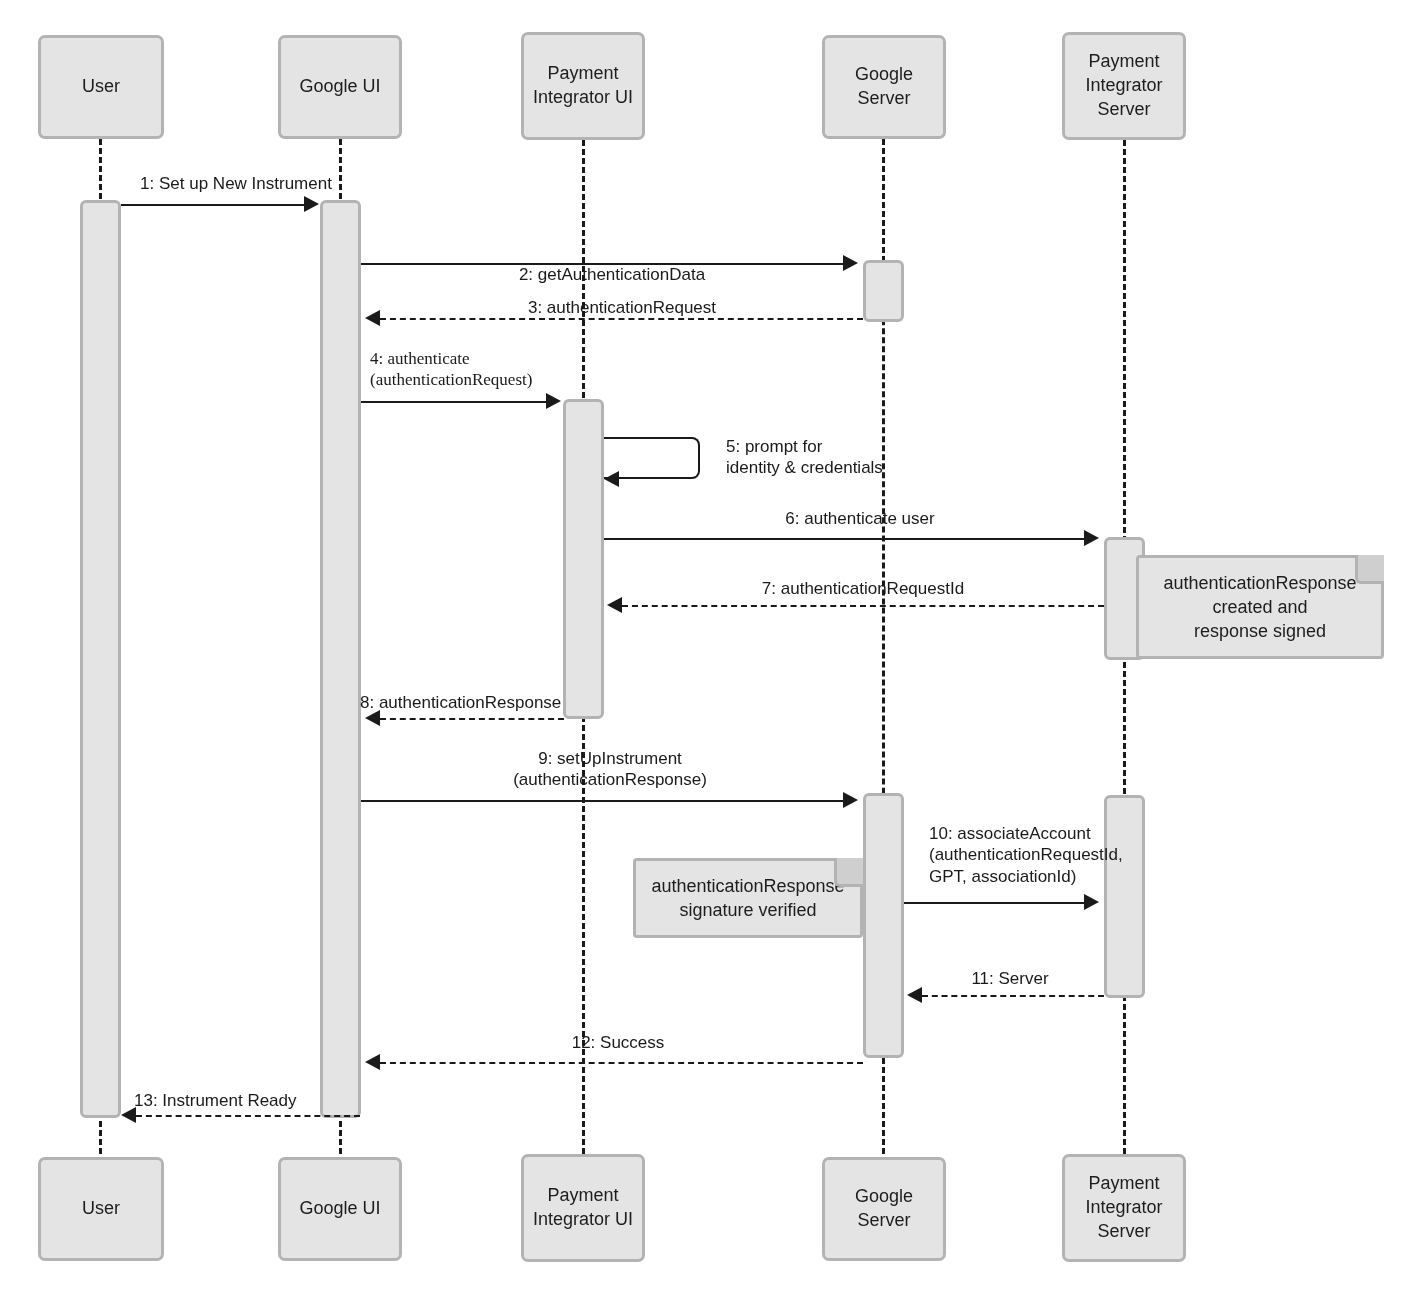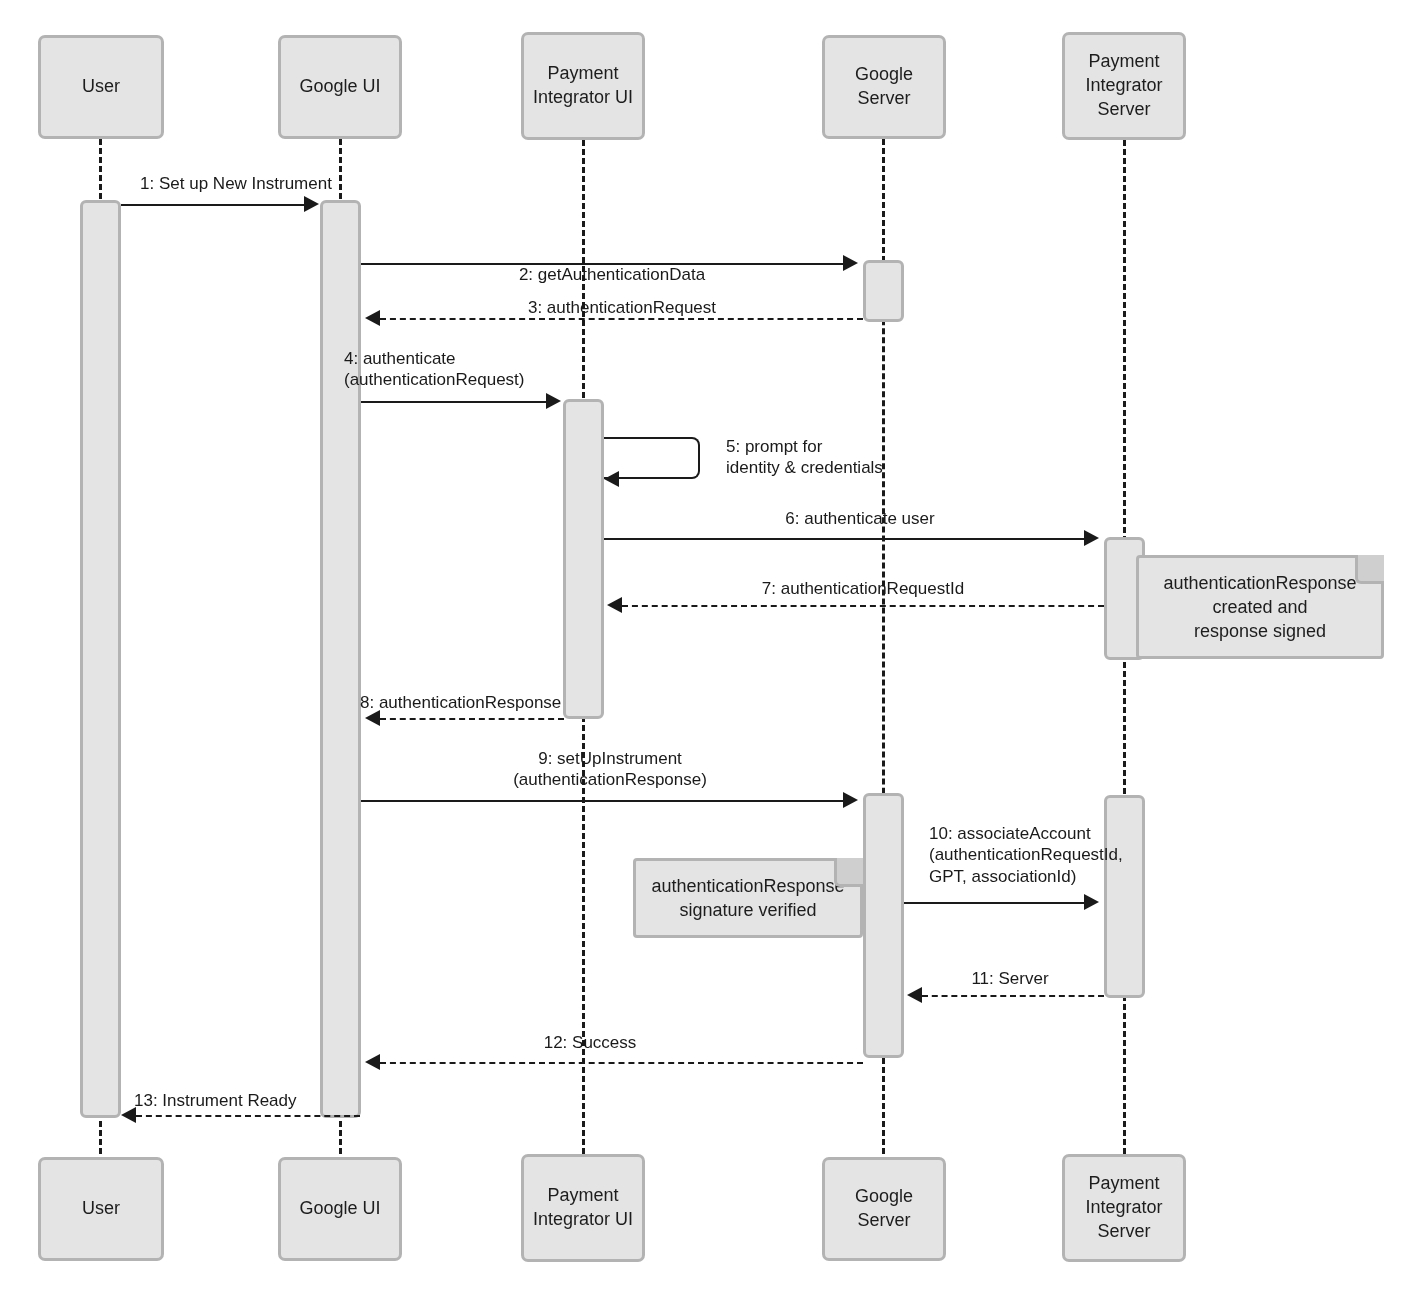--- a/index.html
+++ b/index.html
@@ -157,21 +157,21 @@
   <div class="msg-line" style="left:361px;top:263px;width:482px;"></div>
   <div class="arrowhead right" style="left:843px;top:255px;"></div>
   <div class="msg-label center" style="left:452px;top:240px;width:320px;margin-top:24px;">2: getAuthenticationData</div>
 
   <div class="msg-line dashed" style="left:380px;top:318px;width:483px;"></div>
   <div class="arrowhead left" style="left:365px;top:310px;"></div>
   <div class="msg-label center" style="left:462px;top:297px;width:320px;">3: authenticationRequest</div>
 
   <div class="msg-line" style="left:361px;top:401px;width:185px;"></div>
   <div class="arrowhead right" style="left:546px;top:393px;"></div>
-  <div class="msg-label left" style="left:344px;top:348px;width:260px;">4: authenticate
+  <div class="msg-label left" style="left:370px;top:348px;width:260px;font-family:Liberation Serif, serif;">4: authenticate
 (authenticationRequest)</div>
 
   <div class="selfloop" style="left:604px;top:437px;width:96px;height:42px;"></div>
   <div class="arrowhead left" style="left:604px;top:471px;"></div>
   <div class="msg-label left" style="left:710px;top:436px;width:250px;margin-left:16px;">5: prompt for
 identity &amp; credentials</div>
 
   <div class="msg-line" style="left:604px;top:538px;width:480px;"></div>
   <div class="arrowhead right" style="left:1084px;top:530px;"></div>
   <div class="msg-label center" style="left:710px;top:508px;width:300px;">6: authenticate user</div>
@@ -194,21 +194,21 @@
   <div class="msg-label left" style="left:898px;top:823px;width:260px;margin-left:31px;">10: associateAccount
 (authenticationRequestId,
 GPT, associationId)</div>
 
   <div class="msg-line dashed" style="left:922px;top:995px;width:182px;"></div>
   <div class="arrowhead left" style="left:907px;top:987px;"></div>
   <div class="msg-label center" style="left:920px;top:968px;width:180px;">11: Server</div>
 
   <div class="msg-line dashed" style="left:380px;top:1062px;width:483px;"></div>
   <div class="arrowhead left" style="left:365px;top:1054px;"></div>
-  <div class="msg-label center" style="left:504px;top:1032px;width:172px;">12: Success</div>
+  <div class="msg-label center" style="left:532px;top:1032px;width:172px;">12: Success</div>
 
   <div class="msg-line dashed" style="left:136px;top:1115px;width:224px;"></div>
   <div class="arrowhead left" style="left:121px;top:1107px;"></div>
   <div class="msg-label left" style="left:134px;top:1090px;width:250px;">13: Instrument Ready</div>
 
   <div class="note" style="left:1136px;top:555px;width:248px;height:104px;">authenticationResponse
 created and
 response signed</div>
   <div class="note" style="left:1136px;top:555px;width:248px;height:104px;background:transparent;border-color:transparent;">
     <span class="foldmark"></span>

